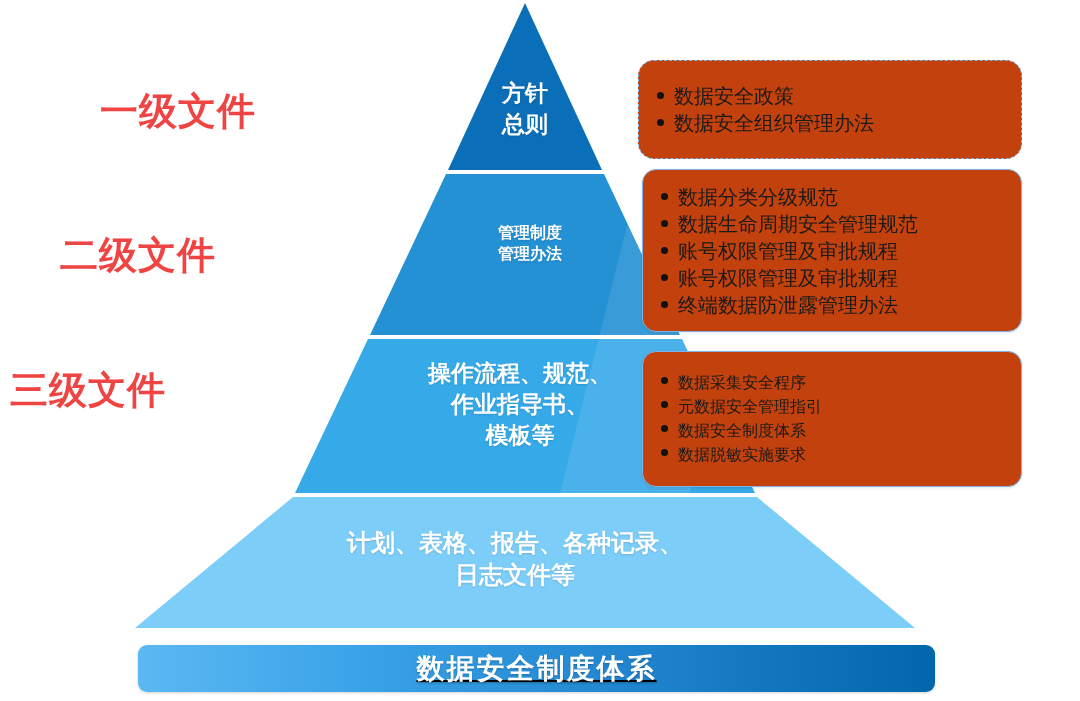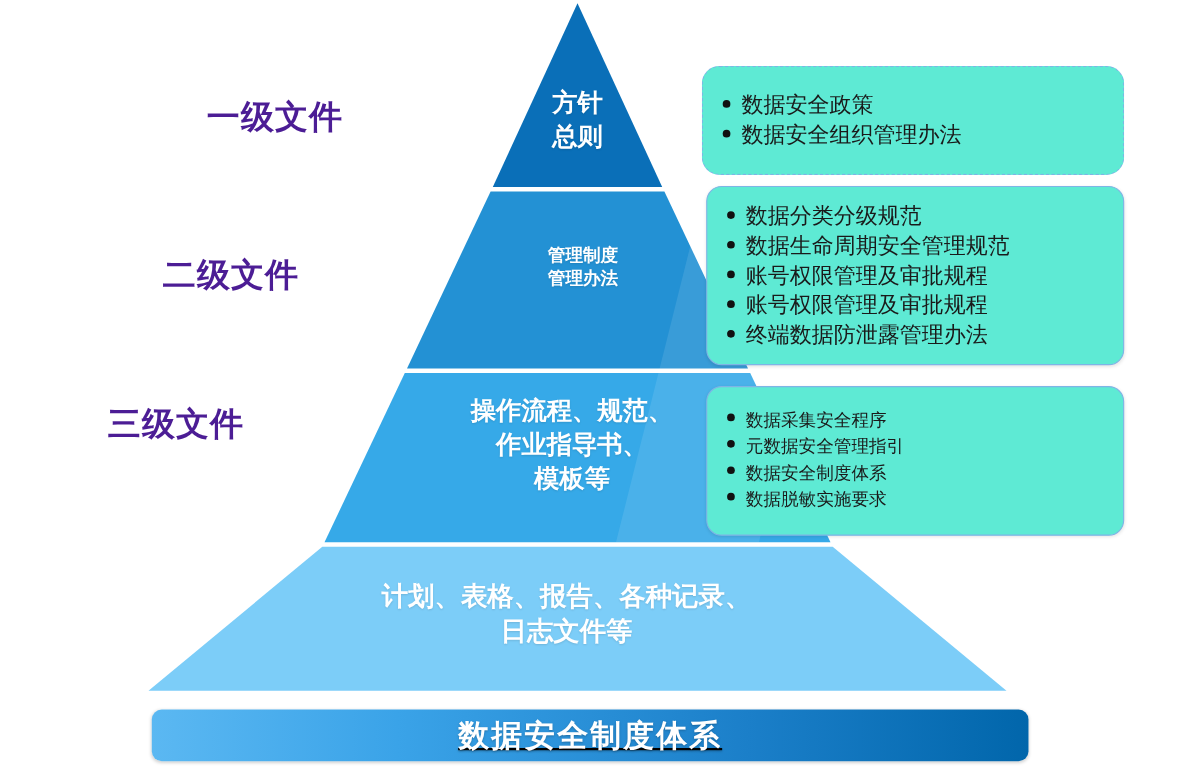--- a/index.html
+++ b/index.html
@@ -25,26 +25,26 @@
     left: 0;
     top: 0;
     width: 1080px;
     height: 701px;
     pointer-events: none;
   }
 
   
   .level-label {
     position: absolute;
-    color: #4c1d95;
+    color: #ef4444;
     font-weight: bold;
-    font-size: 30px;
+    font-size: 38px;
     letter-spacing: 1px;
     white-space: nowrap;
-    text-align: center;
+    text-align: left;
   }
   #level-label-1 { left: 100px; top: 86px; width: 300px; }
   #level-label-2 { left: 60px;  top: 230px; width: 300px; }
   #level-label-3 { left: 10px;  top: 365px; width: 300px; }
 
   
   .tier-caption {
     position: absolute;
     color: #ffffff;
     font-weight: bold;
@@ -68,21 +68,21 @@
   }
   #tier-caption-4 {
     left: 260px; top: 527px; width: 510px;
     font-size: 24px;
   }
 
   
   .callout {
     position: absolute;
     box-sizing: border-box;
-    background: #5eead4;
+    background: #c2410c;
     border-radius: 14px;
     padding: 10px 16px 10px 18px;
     display: flex;
     flex-direction: column;
     justify-content: center;
   }
   #callout-1 {
     left: 638px; top: 60px; width: 384px; height: 99px;
     border: 1.6px dashed #7fb4e6;
     border-radius: 16px;

